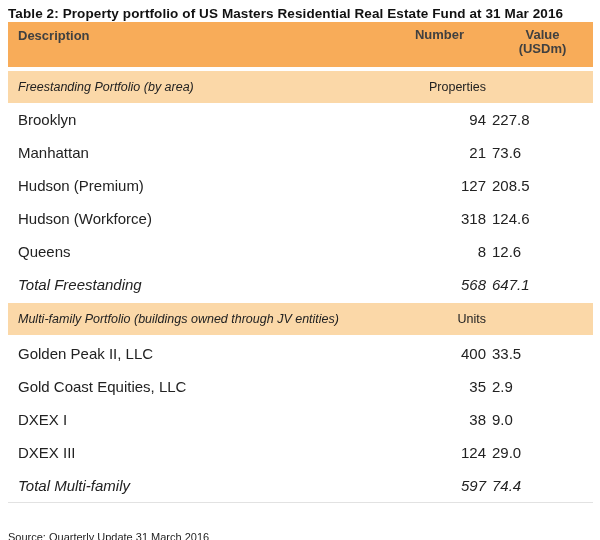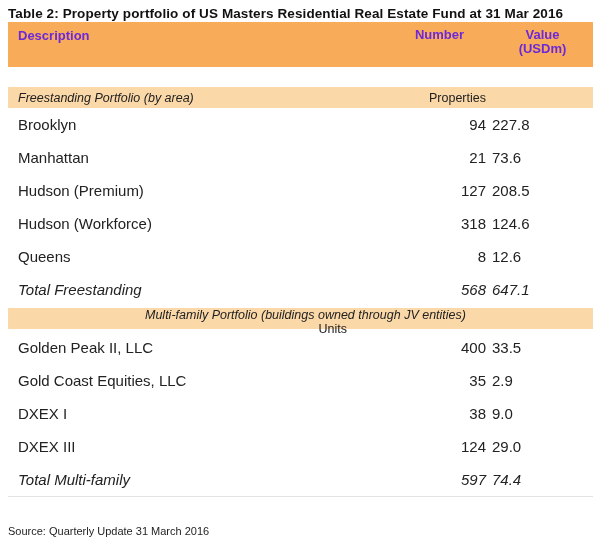--- a/index.html
+++ b/index.html
@@ -29,35 +29,35 @@
   .cell { box-sizing: border-box; }
   .desc { flex: 1 1 auto; padding-left: 10px; }
   .num  { width: 105px; flex: 0 0 105px; }
   .val  { width: 101px; flex: 0 0 101px; }
 
   .header-row {
     background: var(--header-bg, #F8AC59);
     height: 45px;
     font-weight: bold;
     font-size: 13px;
-    color: #6d28d9;
-    margin-bottom: 20px;
+    color: #404040;
+    margin-bottom: 4px;
   }
   .header-row .cell { padding-top: 6px; }
   .header-row .num, .header-row .val { text-align: center; line-height: 14px; }
 
   .section-row {
     background: var(--section-bg, #FBD8A8);
-    height: 21px;
+    height: 32px;
     align-items: center;
     font-size: 12.5px;
   }
   .section-row .desc { font-style: italic; }
   .section-row .num { text-align: right; padding-right: 6px; }
-  .section-row.second { margin-top: 2px; margin-bottom: 2px; flex-direction: column; }
+  .section-row.second { margin-top: 2px; margin-bottom: 2px; }
 
   .data-row {
     height: 33px;
     align-items: center;
     font-size: 15px;
     background: #ffffff;
   }
   .data-row .num { text-align: right; padding-right: 6px; }
   .data-row .val { padding-right: 10px; }
 

